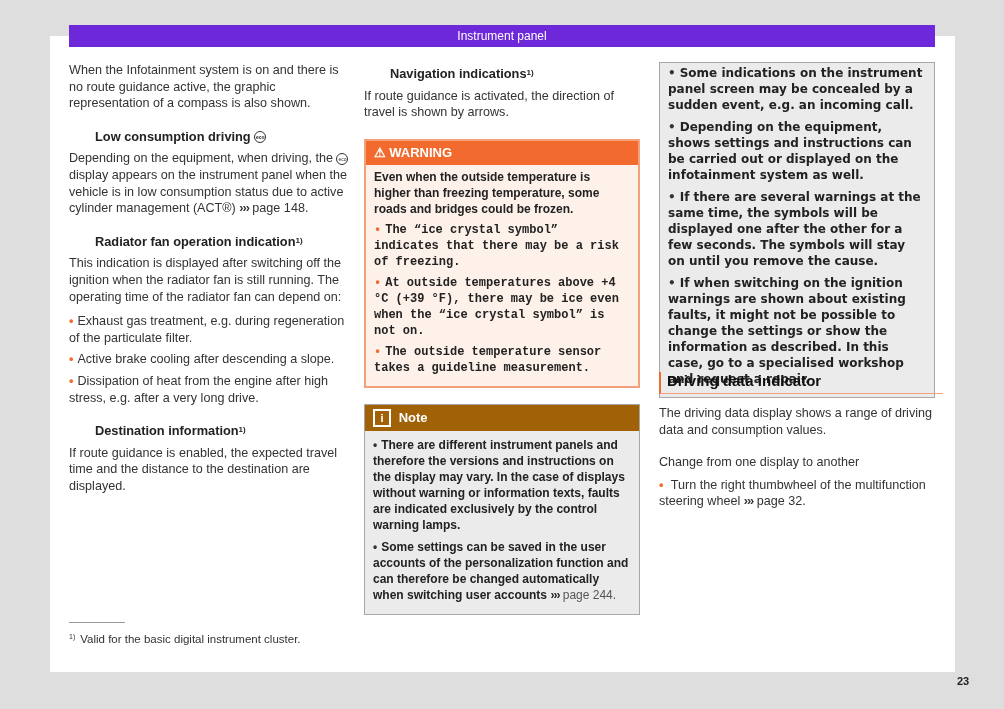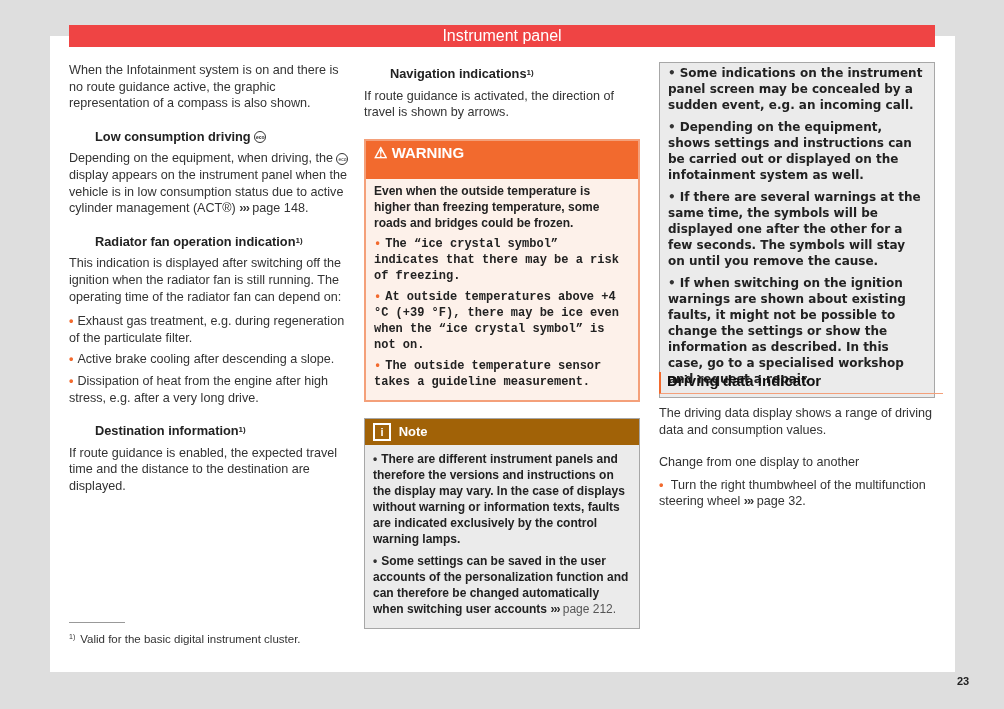--- a/index.html
+++ b/index.html
@@ -4,37 +4,37 @@
 <style>
   html, body { margin:0; padding:0; }
   body {
     width:1004px; height:709px; background:#dedede; position:relative; overflow:hidden;
     font-family:"DejaVu Sans", sans-serif; color:#2a2a2a;
   }
   .page {
     position:absolute; left:50px; top:36px; width:905px; height:636px; background:#ffffff;
   }
   .header-bar {
-    position:absolute; left:69px; top:25px; width:866px; height:22px; background:#ef4444;
-    color:#ffffff; font-size:16px; text-align:center; line-height:22px; font-family:"Liberation Sans", sans-serif;
+    position:absolute; left:69px; top:25px; width:866px; height:22px; background:#6d28d9;
+    color:#ffffff; font-size:12px; text-align:center; line-height:22px; font-family:"Liberation Sans", sans-serif;
   }
   .col { position:absolute; top:62px; font-family:"Liberation Sans", sans-serif; font-size:12.6px; line-height:16.6px; color:#333; }
   .col1 { left:69px; width:280px; }
   .col2 { left:364px; width:276px; }
   .p { margin:0 0 8px 0; }
   .h { font-weight:bold; color:#222; margin:17px 0 5px 0; font-size:12.8px;padding-left:26px; }
   .h sup, .col sup { font-size:8px; vertical-align:top; position:relative; top:-1px; }
   .bullet { margin:0 0 5px 0; }
   .dot { color:#f26a2e; font-weight:bold; margin-right:4px; }
   .dotdark { color:#333; margin-right:4px; }
   .arrows { font-weight:bold; letter-spacing:-1px; }
   .eco { display:inline-block; width:10px; height:10px; border:1px solid #333; border-radius:50%; font-size:5px; line-height:10px; text-align:center; vertical-align:middle; }
 
   .warning-box { margin-top:18px; border:2px solid #f4a07a; background:#fdf1ea; width:272px; }
-  .warning-head { background:#f26a2e; color:#fff; font-weight:bold; font-size:15px; height:38px; line-height:24px; padding-left:8px; }
+  .warning-head { background:#f26a2e; color:#fff; font-weight:bold; font-size:13px; height:24px; line-height:24px; padding-left:8px; }
   .warning-body { padding:4px 8px 6px 8px; font-weight:bold; color:#222; font-size:12px; line-height:16px; }
   .warning-body .bullet { margin:0 0 4px 0; margin-top:5px;font-family:Liberation Mono, monospace;}
 
   .note-box { margin-top:16px; border:1px solid #a7a7a7; background:#ebebeb; width:274px; }
   .note-head { background:#a16207; color:#fff; font-weight:bold; font-size:13px; height:26px; line-height:26px; padding-left:8px; }
   .info-icon { display:inline-block; width:14px; height:14px; border:2px solid #fff; font-size:11px; line-height:14px; text-align:center; margin-right:4px; vertical-align:middle; }
   .note-body { padding:6px 8px 5px 8px; font-weight:bold; color:#222; font-size:12px; line-height:16px; }
   .note-body .bullet { margin:0 0 6px 0; }
   .pageref { font-weight:normal; color:#555; }
 
@@ -105,21 +105,21 @@
 
   <div class="note-box">
     <div class="note-head">
       <span class="info-icon">i</span>
       <span>Note</span>
     </div>
     <div class="note-body">
       <div class="bullet"><span class="dotdark">•</span><span>There are different instrument panels and therefore the versions and instructions on the display may vary. In the case of displays without warning or information texts, faults are indicated exclusively by the control warning lamps.</span></div>
       <div class="bullet"><span class="dotdark">•</span><span>Some settings can be saved in the user accounts of the personalization function and can therefore be changed automatically when switching user accounts</span>
         <span class="arrows">›››</span>
-        <span class="pageref">page 212.</span>
+        <span class="pageref">page 244.</span>
       </div>
     </div>
   </div>
 </div>
 
 <div class="note-box3">
   <div class="note-body">
     <div class="bullet"><span class="dotdark">•</span><span>Some indications on the instrument panel screen may be concealed by a sudden event, e.g. an incoming call.</span></div>
     <div class="bullet"><span class="dotdark">•</span><span>Depending on the equipment, shows settings and instructions can be carried out or displayed on the infotainment system as well.</span></div>
     <div class="bullet"><span class="dotdark">•</span><span>If there are several warnings at the same time, the symbols will be displayed one after the other for a few seconds. The symbols will stay on until you remove the cause.</span></div>

